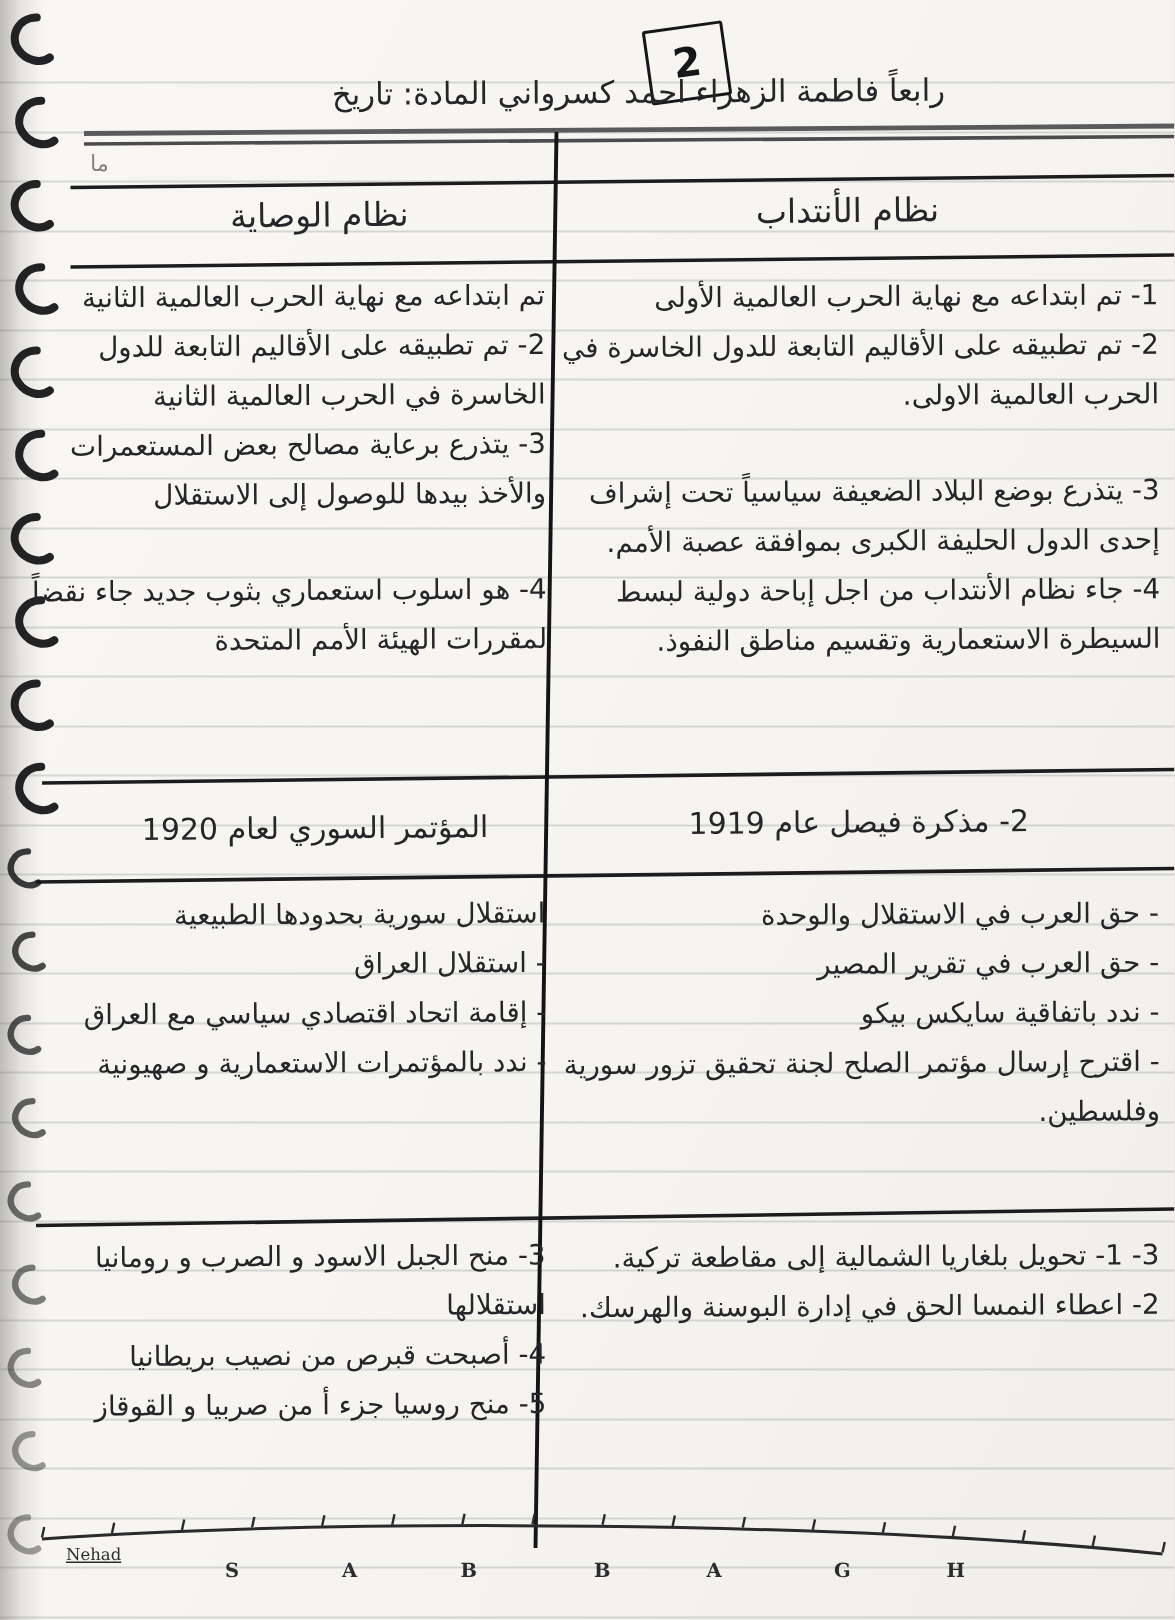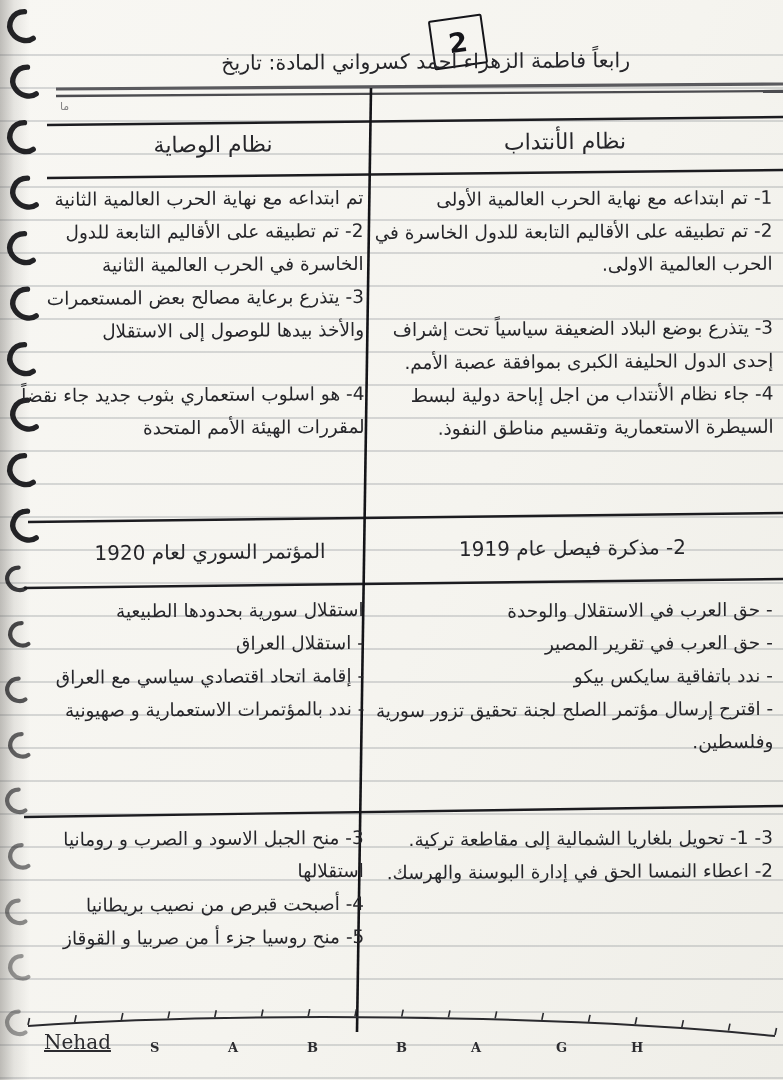--- a/index.html
+++ b/index.html
@@ -25,36 +25,36 @@
     border:2.6px solid #15151a;border-radius:2px;
     transform:rotate(-8deg);
     display:flex;align-items:center;justify-content:center;
     font-size:27px;font-weight:bold;color:#15151a;
   }
   .title{
     left:82px;top:50px;width:548px;
     font-size:20.5px;text-align:right;direction:rtl;
     transform:rotate(-.4deg);letter-spacing:.5px;white-space:nowrap;
   }
-  .stray{left:60px;top:100px;font-size:11px;opacity:.55;direction:rtl;}
+  .stray{left:60px;top:100px;font-size:15px;opacity:.55;direction:rtl;}
   .hdr{font-size:22px;text-align:center;direction:rtl;letter-spacing:1px;}
   .hdr-mandate{left:400px;top:129px;width:330px;transform:rotate(-.6deg);}
   .hdr-trust{left:88px;top:132px;width:250px;transform:rotate(-.6deg);}
   .col{font-size:18.5px;line-height:33px;direction:rtl;text-align:right;transform:rotate(-.35deg);}
   .col p{margin:0;}
   .col-right{left:373px;width:400px;padding-right:2px;}
   .col-left{left:16px;width:348px;}
   .sec1{top:182px;}
   .sec2{top:594px;}
   .sec3{top:822px;}
   .gap-top{margin-top:31px !important;}
   .row2hdr{font-size:20px;direction:rtl;text-align:center;transform:rotate(-.5deg);}
   .row2-right{left:385px;top:536px;width:375px;}
   .row2-left{left:70px;top:540px;width:280px;}
-  .footer-name{left:44px;top:1030px;font-size:20px;color:#2c2c30;font-family:"DejaVu Serif",serif;text-decoration:underline;}
+  .footer-name{left:44px;top:1030px;font-size:11px;color:#2c2c30;font-family:"DejaVu Serif",serif;text-decoration:underline;}
   .footer-letter{top:1040px;font-size:13px;font-weight:bold;color:#2c2c30;font-family:"DejaVu Serif",serif;}
 </style>
 </head>
 <body>
 
 <div class="page">
 
   <svg class="overlay" viewBox="0 0 783 1080" xmlns="http://www.w3.org/2000/svg">
 
     <line x1="56" y1="89" x2="783" y2="84" stroke="#5a5a5e" stroke-width="3.2"></line>

